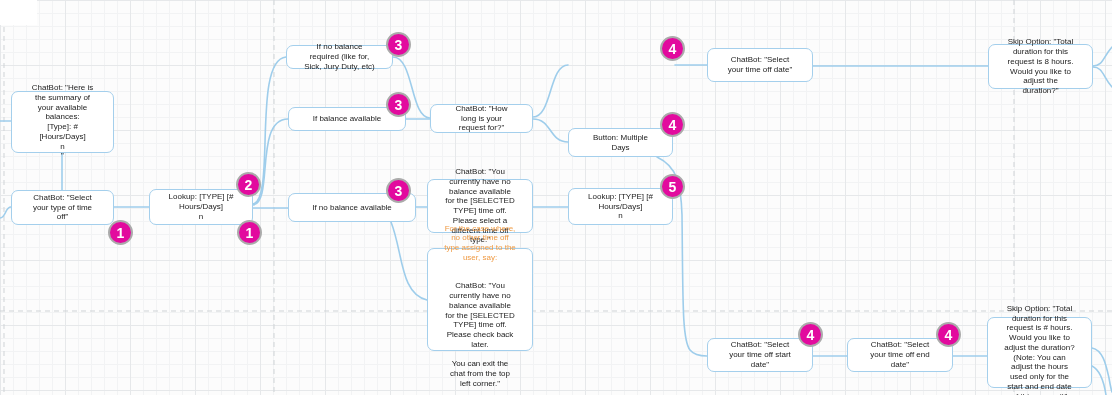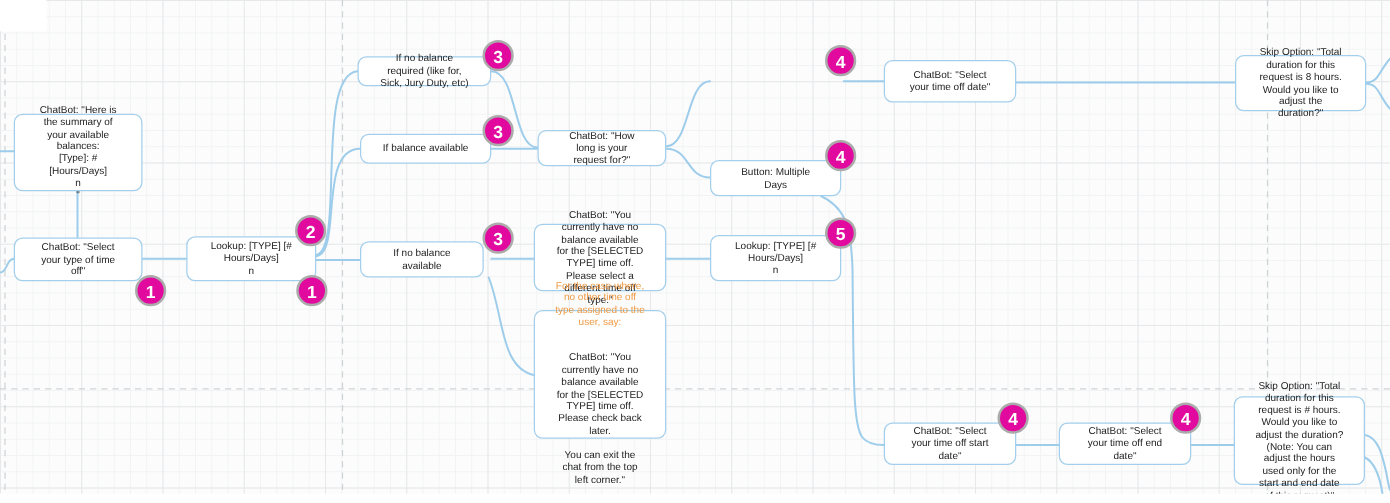--- a/index.html
+++ b/index.html
@@ -91,29 +91,29 @@
 
   <div class="node" style="left:149px;top:189px;width:104px;height:36px">
     <div class="node-text"><b>Lookup:</b><span> [TYPE] [# Hours/Days]
 n</span></div>
   </div>
 
   <div class="node" style="left:286px;top:45px;width:107px;height:24px">
     <div class="node-text"><b></b><span>If no balance required (like for, Sick, Jury Duty, etc)</span></div>
   </div>
 
-  <div class="node" style="left:288px;top:107px;width:105px;height:24px">
+  <div class="node" style="left:288px;top:107px;width:118px;height:24px">
     <div class="node-text"><b></b><span>If balance available</span></div>
   </div>
 
   <div class="node" style="left:430px;top:104px;width:103px;height:29px">
     <div class="node-text"><b>ChatBot:</b><span> "How long is your request for?"</span></div>
   </div>
 
-  <div class="node" style="left:288px;top:193px;width:99px;height:29px">
+  <div class="node" style="left:288px;top:193px;width:128px;height:29px">
     <div class="node-text"><b></b><span>If no balance available</span></div>
   </div>
 
   <div class="node" style="left:427px;top:179px;width:106px;height:54px">
     <div class="node-text"><b>ChatBot:</b><span> "You currently have no balance available for the [SELECTED TYPE] time off. Please select a different time off type."</span></div>
   </div>
 
   <div class="node" style="left:427px;top:248px;width:106px;height:103px">
     <div class="node-text">
       <div class="orange">For the case where, no other time off type assigned to the user, say:</div>

